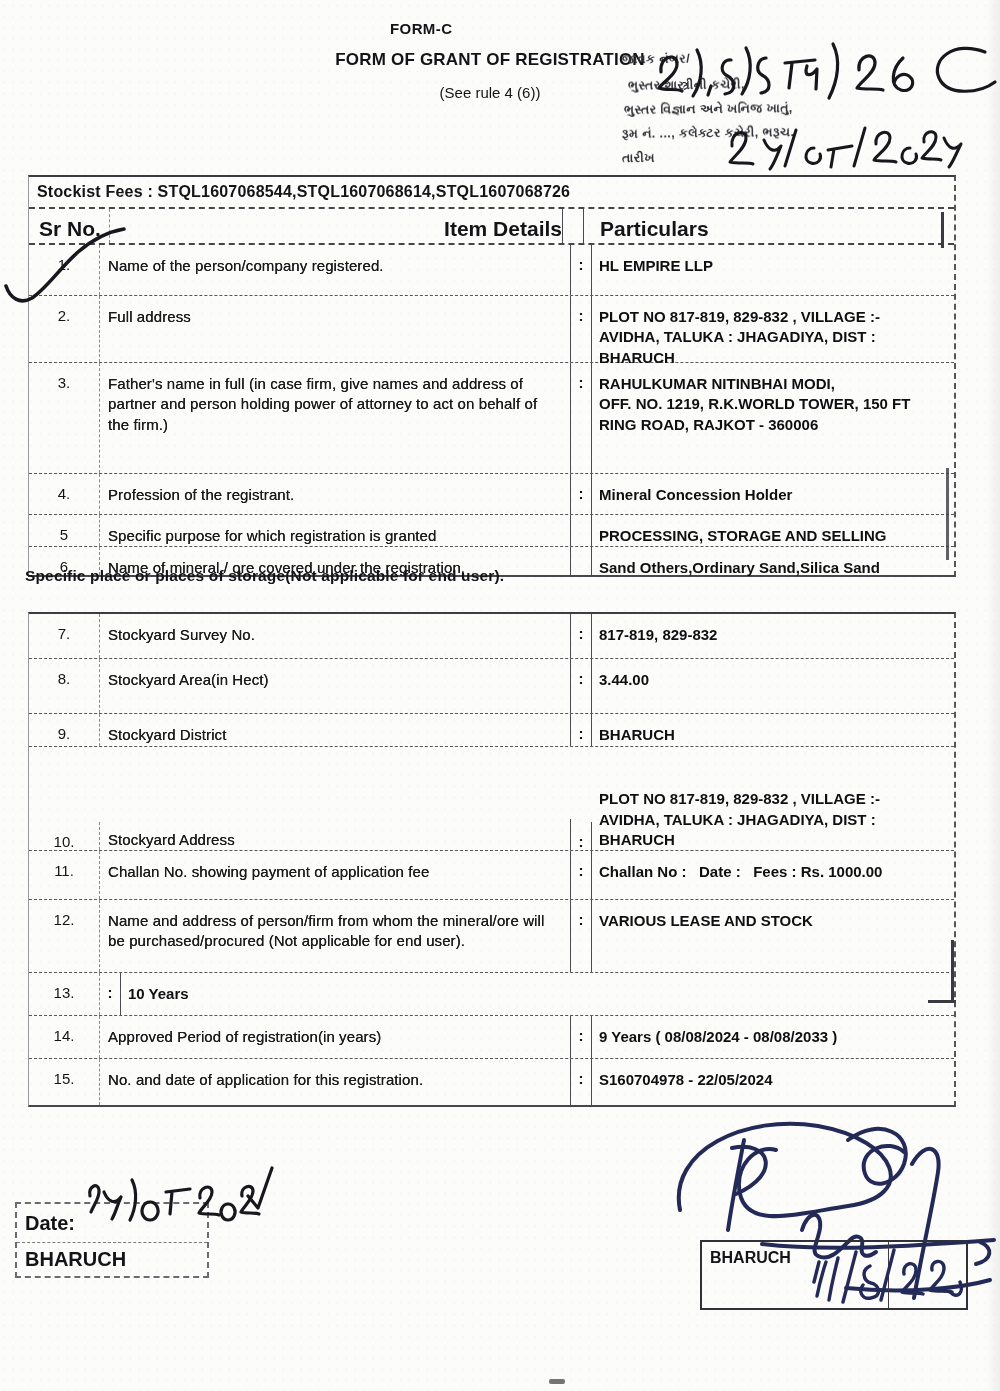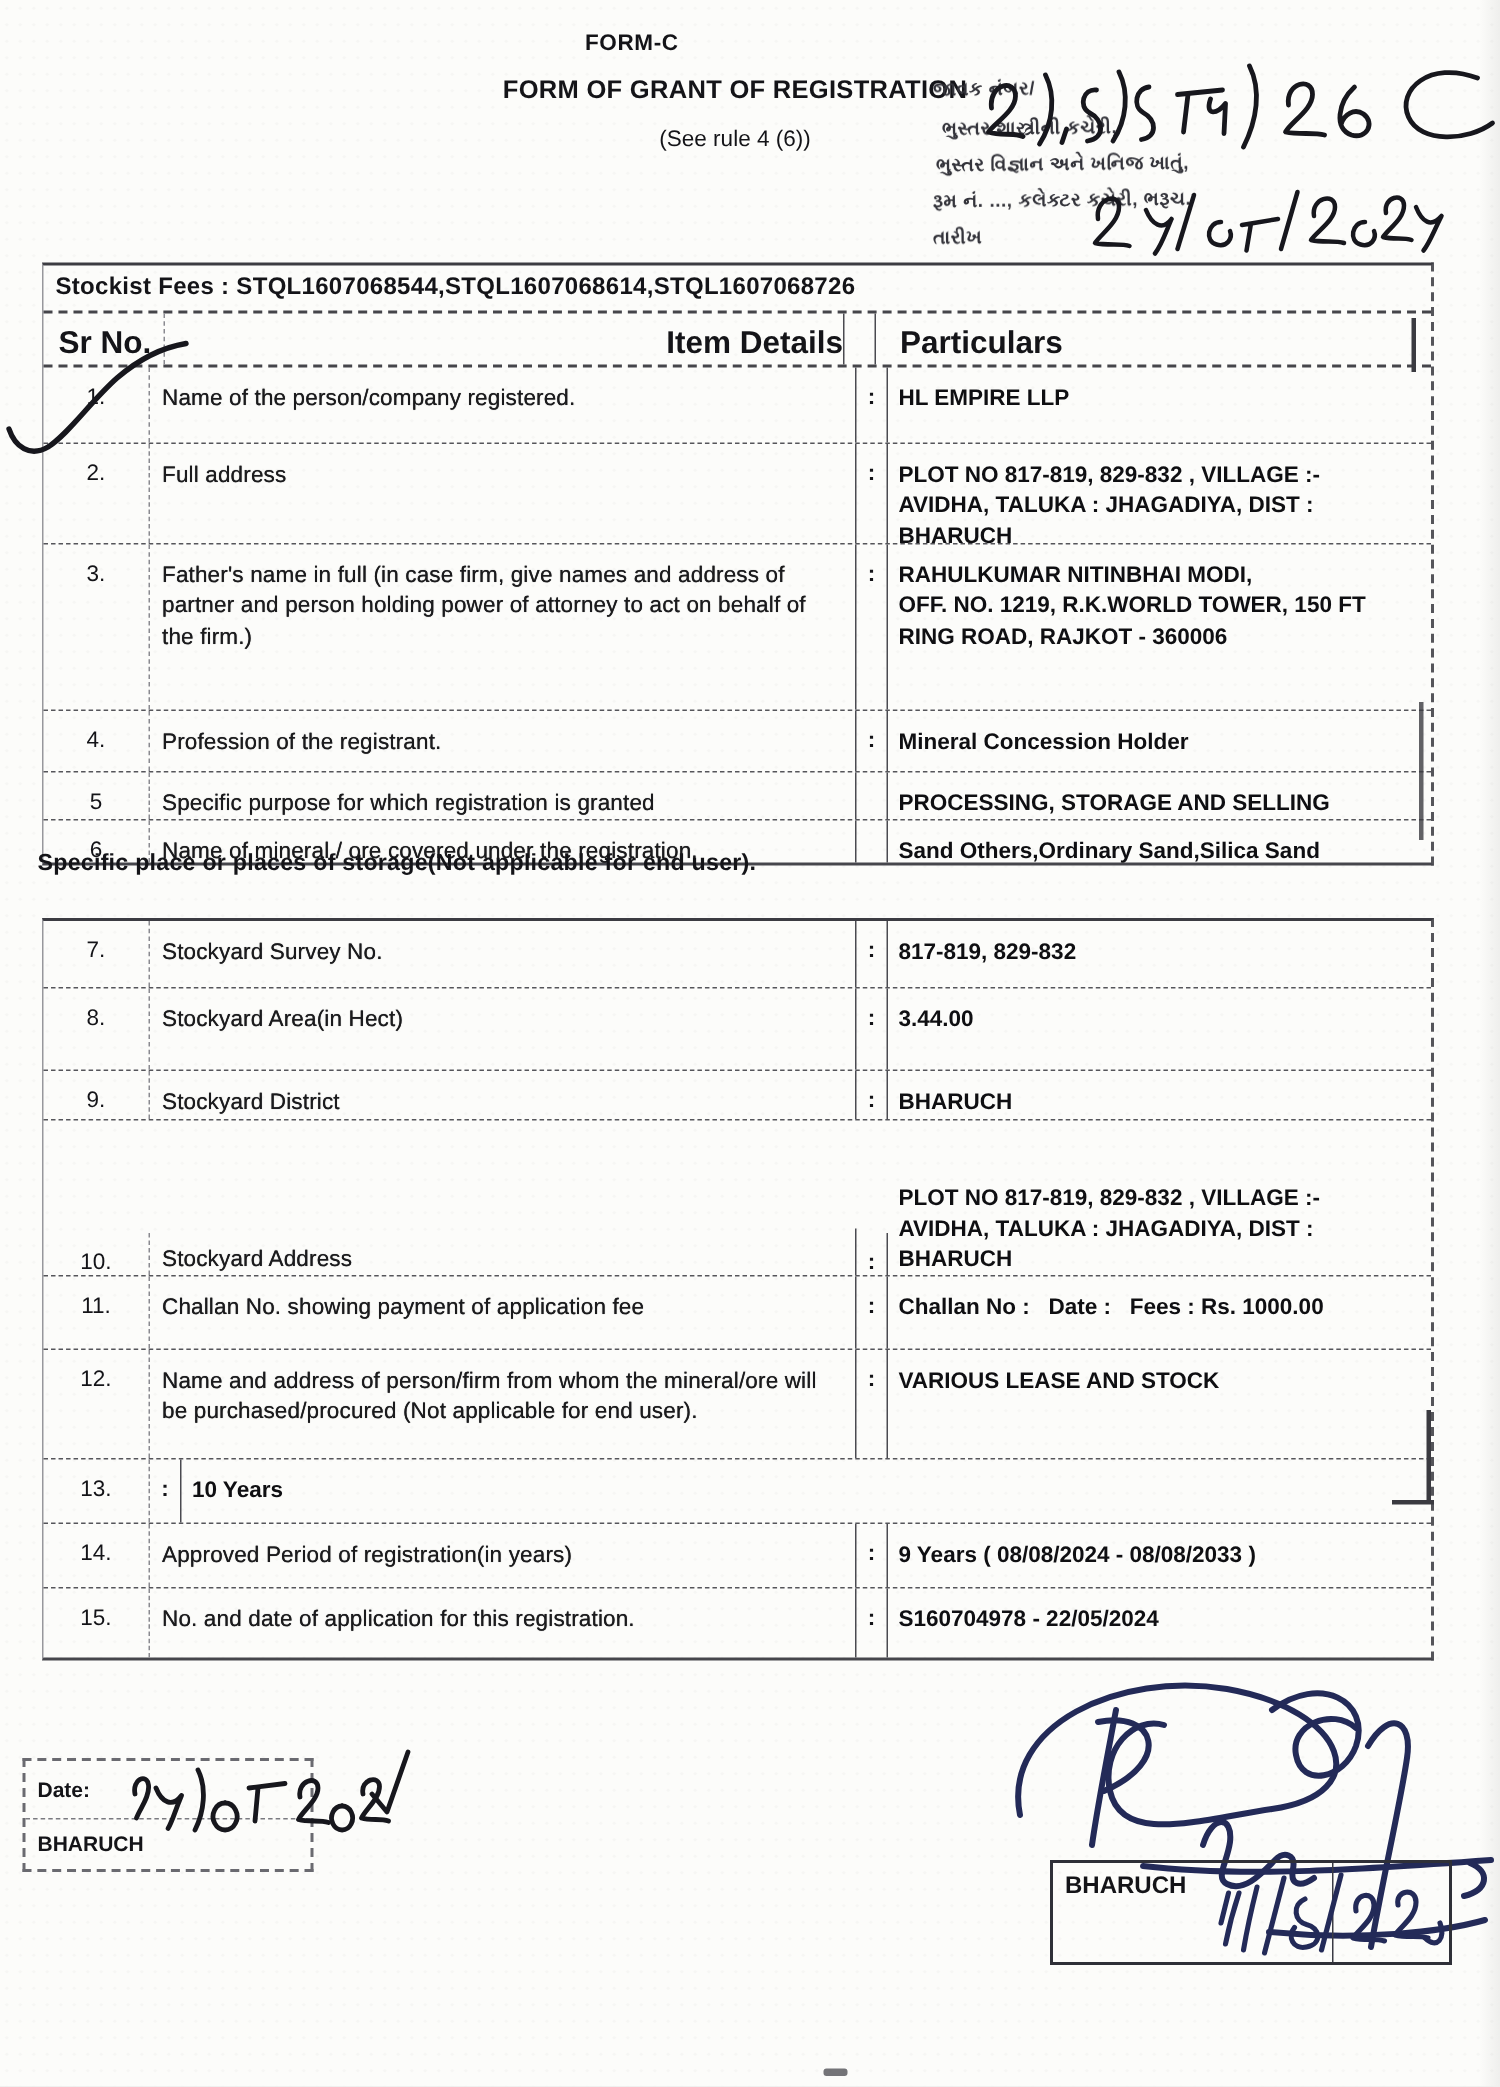--- a/index.html
+++ b/index.html
@@ -44,22 +44,22 @@
   .c-value{flex:1;padding:11px 6px 0 7px;font-weight:bold;color:#0f0f12;
     line-height:1.35;white-space:pre-wrap;}
   .h-sr{width:70px;flex:0 0 70px;padding:8px 0 0 10px;border-right:1.4px dashed #8a8a90;}
   .h-item{width:452px;flex:0 0 452px;text-align:right;padding-top:8px;
     border-right:1.5px solid #4a4a50;}
   .h-colon{width:20px;flex:0 0 20px;border-right:1.5px solid #4a4a50;}
   .h-part{flex:1;padding:8px 0 0 16px;}
   .section-heading{position:absolute;left:25px;top:567px;font-weight:bold;
     font-size:15.5px;letter-spacing:.15px;}
   
-  .date-box{position:absolute;left:15px;top:1172px;width:190px;
-    border:2px dashed #6a6a70;font-weight:bold;font-size:14px;}
+  .date-box{position:absolute;left:15px;top:1202px;width:190px;
+    border:2px dashed #6a6a70;font-weight:bold;font-size:20px;}
   .date-box .r1{height:38px;line-height:38px;padding-left:8px;
     border-bottom:1.6px dashed #7a7a80;}
   .date-box .r2{height:33px;line-height:33px;padding-left:8px;}
   .collector-stamp{position:absolute;left:700px;top:1240px;width:264px;height:66px;
     border:2.5px solid #2f3038;display:flex;}
   .collector-stamp .left{width:186px;border-right:1.6px solid #3a3b44;}
   .collector-stamp .left .r1{height:31px;line-height:30px;padding-left:8px;
     font-weight:bold;font-size:16px;border-bottom:2px dashed #4a4b54;}
   .collector-stamp .left .r2{height:31px;line-height:32px;padding-left:8px;
     font-weight:bold;font-size:16px;}

